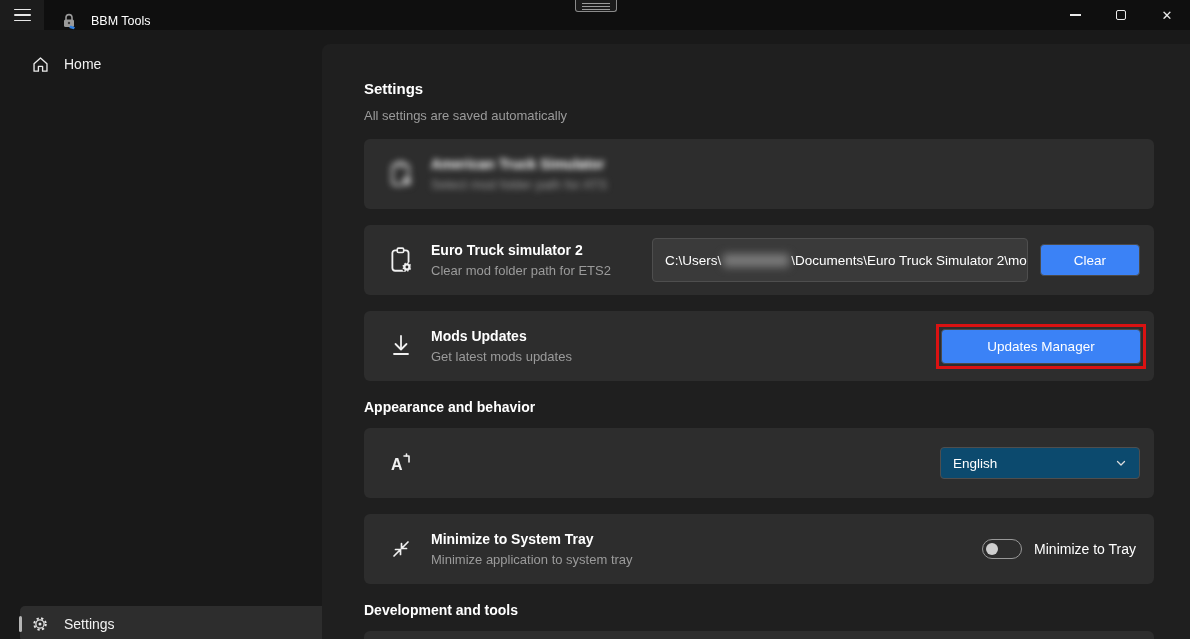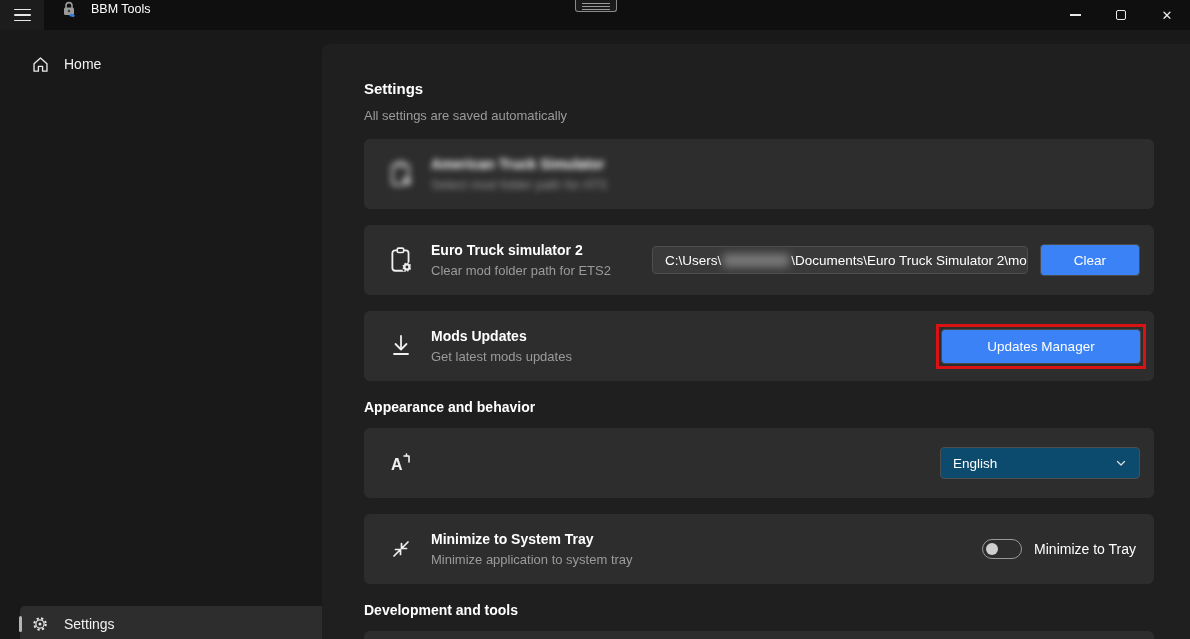--- a/index.html
+++ b/index.html
@@ -3,21 +3,21 @@
 <meta charset="utf-8">
 <style>
   * { margin:0; padding:0; box-sizing:border-box; }
   html,body { width:1190px; height:639px; overflow:hidden; }
   body {
     font-family:"Liberation Sans","DejaVu Sans",sans-serif;
     background:#191919; color:#fff; position:relative;
   }
 
   
-  .titlebar { position:absolute; left:0; top:0; width:100%; height:30px; background:#0f0f0f; display:flex; align-items:flex-start; }
+  .titlebar { position:absolute; left:0; top:0; width:100%; height:30px; background:#0f0f0f; display:flex; align-items:flex-end; }
   .hamburger-btn { width:44px; height:30px; background:#1c1c1c; display:flex; align-items:center; justify-content:center; cursor:pointer; }
   .hamburger-btn .bars { width:17px; display:flex; flex-direction:column; gap:4px; }
   .hamburger-btn .bars span { display:block; height:1.6px; background:#e8e8e8; border-radius:1px; }
   .app-identity { display:flex; align-items:center; margin-left:16px; gap:13px; }
   .app-icon { width:18px; height:18px; position:relative; }
   .app-title { font-size:12.5px; color:#ffffff; }
   .peek-window { position:absolute; left:575px; top:0; width:42px; height:12px; border:1.5px solid #8a8a8a; border-top:none; border-radius:0 0 3px 3px; background:#1b1b1b; padding-top:1px; }
   .peek-window i { display:block; height:1.5px; background:#9a9a9a; margin:1.5px 6px 0 6px; }
   .win-controls { margin-left:auto; display:flex; height:30px; }
   .win-btn { width:46px; height:30px; display:flex; align-items:center; justify-content:center; color:#eee; cursor:pointer; }
@@ -44,21 +44,21 @@
   .card .c-icon { width:26px; height:26px; margin-right:8px; flex:none; display:flex; align-items:center; justify-content:center; }
   .c-text { margin-left:9px; }
   .c-title { font-size:14px; font-weight:600; color:#fff; }
   .c-sub { font-size:13px; color:#9b9b9b; margin-top:5px; }
   .c-right { margin-left:auto; display:flex; align-items:center; }
   .blurred { filter:blur(3px); }
 
   .section-header { font-size:14px; font-weight:700; color:#fff; margin-top:18px; }
   .section-header + .card { margin-top:13px; }
 
-  .path-box { width:376px; height:28px; background:#3a3a3a; border:1px solid #4e4e4e; border-radius:4px; display:flex; align-items:center; padding:0 12px; font-size:13.5px; color:#fff; white-space:nowrap; overflow:hidden; margin-right:12px; }
+  .path-box { width:376px; height:44px; background:#3a3a3a; border:1px solid #4e4e4e; border-radius:4px; display:flex; align-items:center; padding:0 12px; font-size:13.5px; color:#fff; white-space:nowrap; overflow:hidden; margin-right:12px; }
   .redacted { display:inline-block; width:66px; height:13px; background:#7a7a7a; border-radius:2px; margin:0 2px; filter:blur(4px); flex:none; }
   .btn { height:32px; min-width:100px; background:#3b82f6; border:1px solid #4a4a4a; border-radius:4px; color:#fff; font-size:13.5px; font-family:inherit; cursor:pointer; padding:0 14px; }
   .btn-wide { width:200px; height:35px; }
   .red-highlight { border:3px solid #da1212; padding:2px; margin-right:-6px; }
 
   .dropdown { width:200px; height:32px; background:#0c4a6e; border:1px solid #4e4e4e; border-radius:4px; display:flex; align-items:center; justify-content:space-between; padding:0 12px; font-size:13.5px; color:#fff; cursor:pointer; }
 
   .toggle { width:40px; height:20px; border:1px solid #989898; border-radius:10px; position:relative; cursor:pointer; flex:none; }
   .toggle .knob { position:absolute; left:3px; top:3px; width:12px; height:12px; border-radius:50%; background:#cfcfcf; }
   .toggle-label { font-size:14px; color:#fff; margin-left:12px; margin-right:4px; }

